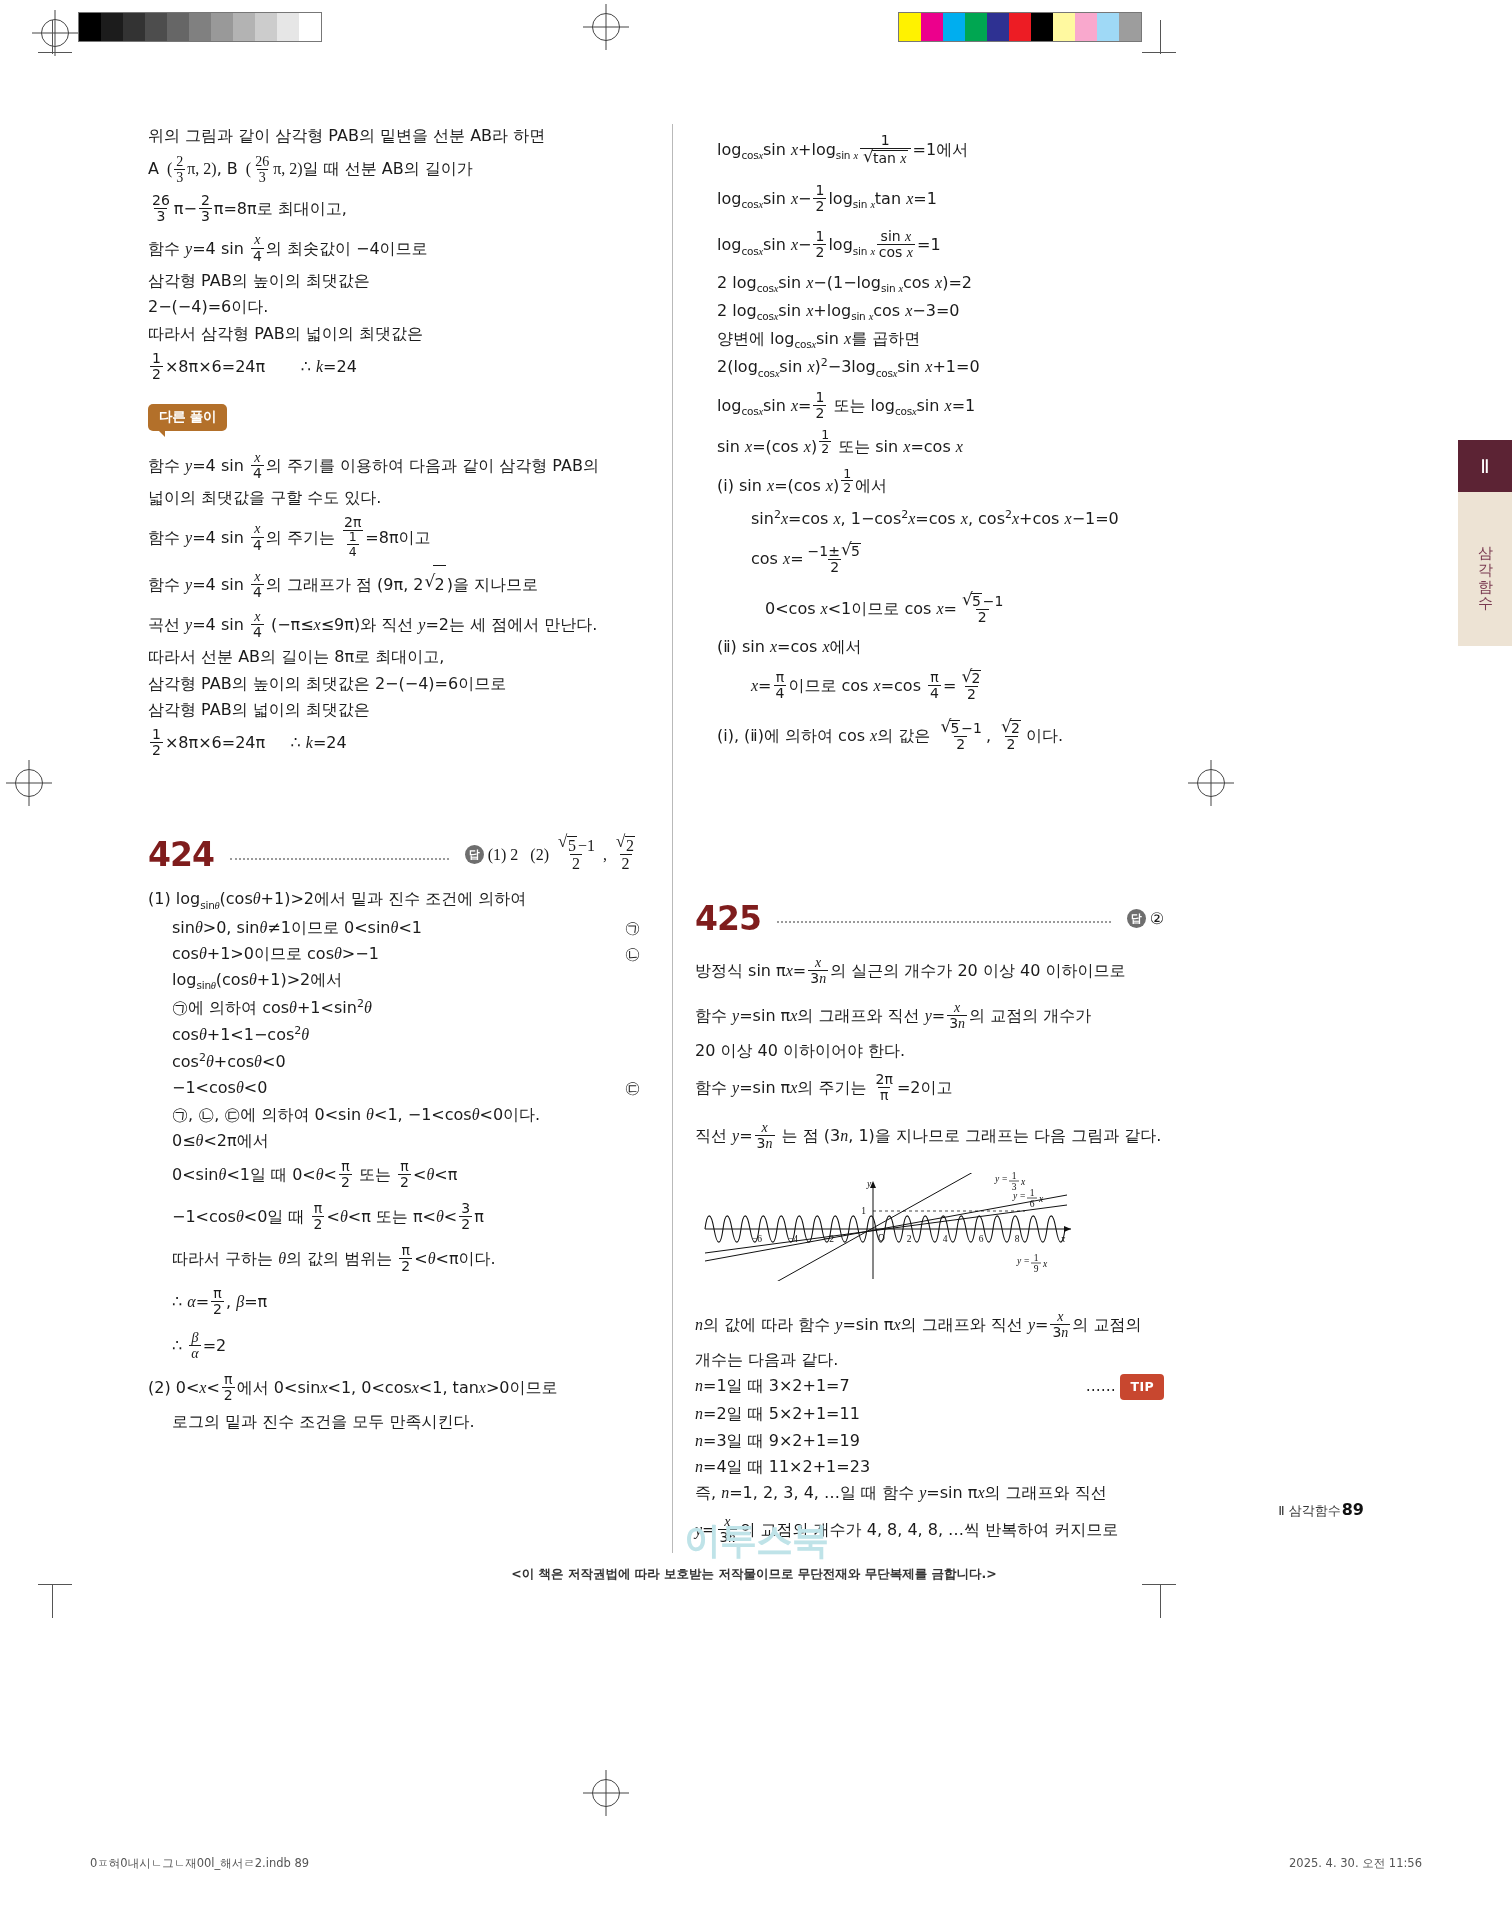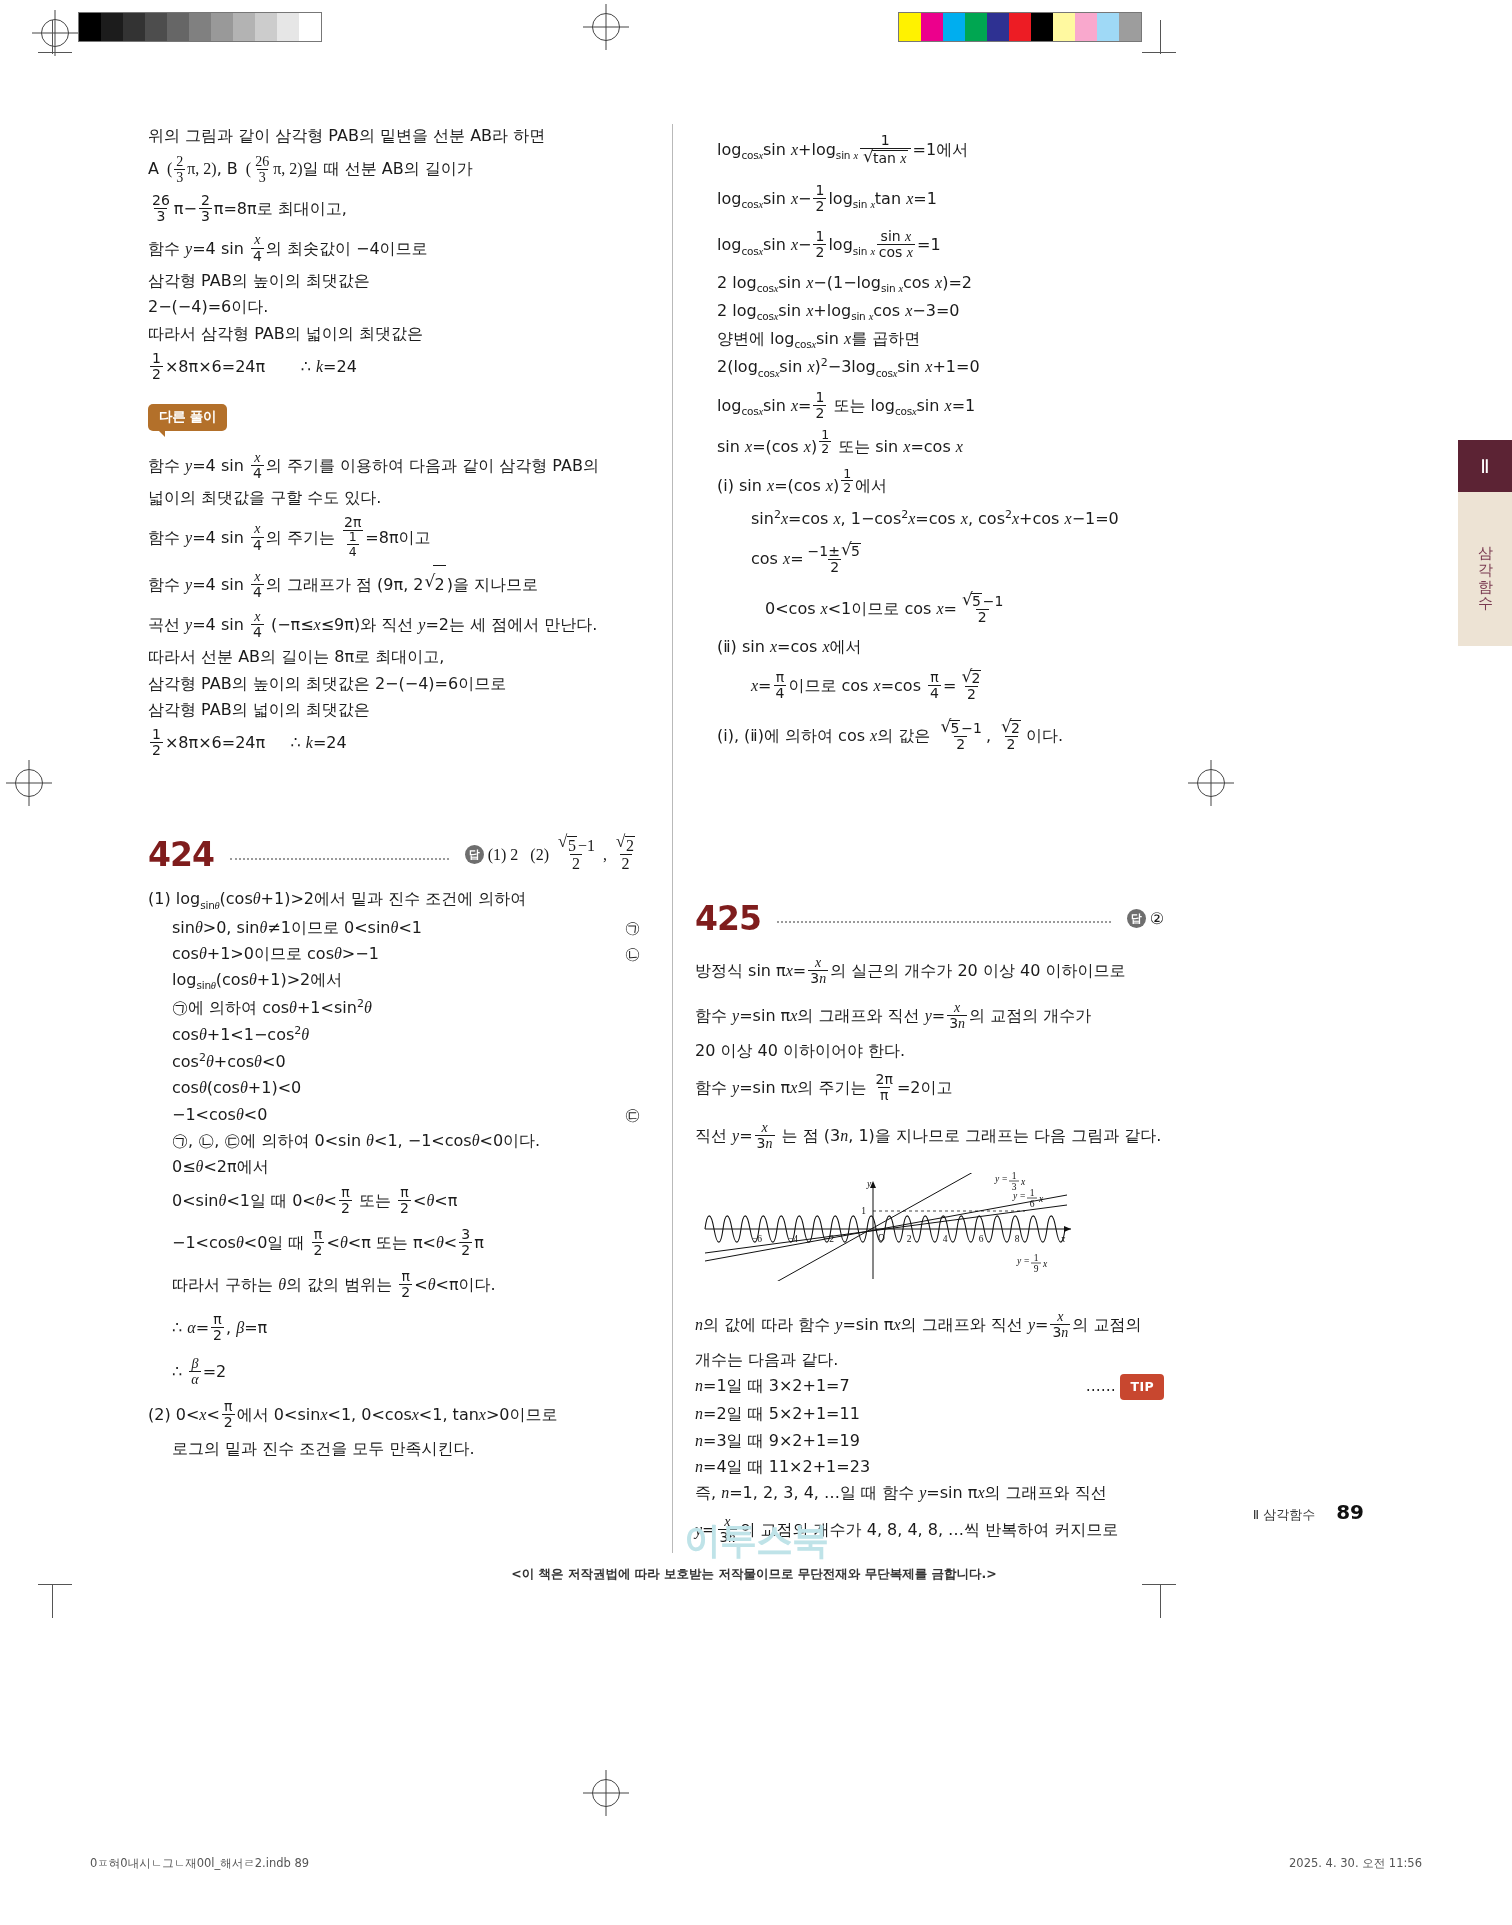--- a/index.html
+++ b/index.html
@@ -94,21 +94,21 @@
                    letter-spacing:2px; color:#7a3a50; }
 
   
   .logo { position:absolute; left:0; right:0; top:1516px; text-align:center;
           font-family:"DejaVu Sans", sans-serif; font-weight:bold; font-size:37px;
           color:#bfe3e8; letter-spacing:-1px; }
   .copy { position:absolute; left:0; right:4px; top:1566px; text-align:center;
           font-family:"DejaVu Sans", sans-serif; font-size:12.5px; font-weight:bold; color:#333; }
   .pagefoot { position:absolute; right:148px; top:1500px; font-family:"DejaVu Sans", sans-serif;
               font-size:13px; color:#333; display:flex; align-items:baseline; gap:1px; }
-  .pagefoot .pno { font-size:20px; font-weight:bold; color:#111;margin-left:20px; }
+  .pagefoot .pno { font-size:16px; font-weight:bold; color:#111; }
   .indb { position:absolute; left:90px; top:1856px; font-family:"DejaVu Sans", sans-serif;
           font-size:11.5px; color:#555; }
   .stamp { position:absolute; right:90px; top:1856px; font-family:"DejaVu Sans", sans-serif;
            font-size:11.5px; color:#555; }
 
   
   .fig { margin:10px 0 12px 0; }
 </style>
 </head>
 <body>
@@ -306,23 +306,20 @@
     </div>
     <div class="ln ko" style="padding-left:24px">
       ㉠에 의하여 cos<i class="v">θ</i>+1&lt;sin<sup class="ex">2</sup><i class="v">θ</i>
     </div>
     <div class="ln ko" style="padding-left:24px">
       cos<i class="v">θ</i>+1&lt;1−cos<sup class="ex">2</sup><i class="v">θ</i>
     </div>
     <div class="ln ko" style="padding-left:24px">
       cos<sup class="ex">2</sup><i class="v">θ</i>+cos<i class="v">θ</i>&lt;0
     </div>
-    <div class="ln ko" style="padding-left:24px">
-      cos<i class="v">θ</i>(cos<i class="v">θ</i>+1)&lt;0
-    </div>
     <div class="ln ko refline" style="padding-left:24px">
       <span class="txt">−1&lt;cos<i class="v">θ</i>&lt;0</span>
       <span class="lead">㉢</span>
     </div>
 
     <div class="ln ko" style="padding-left:24px">
       ㉠, ㉡, ㉢에 의하여 0&lt;sin <i class="v">θ</i>&lt;1, −1&lt;cos<i class="v">θ</i>&lt;0이다.
     </div>
     <div class="ln ko" style="padding-left:24px">
       0≤<i class="v">θ</i>&lt;2π에서

